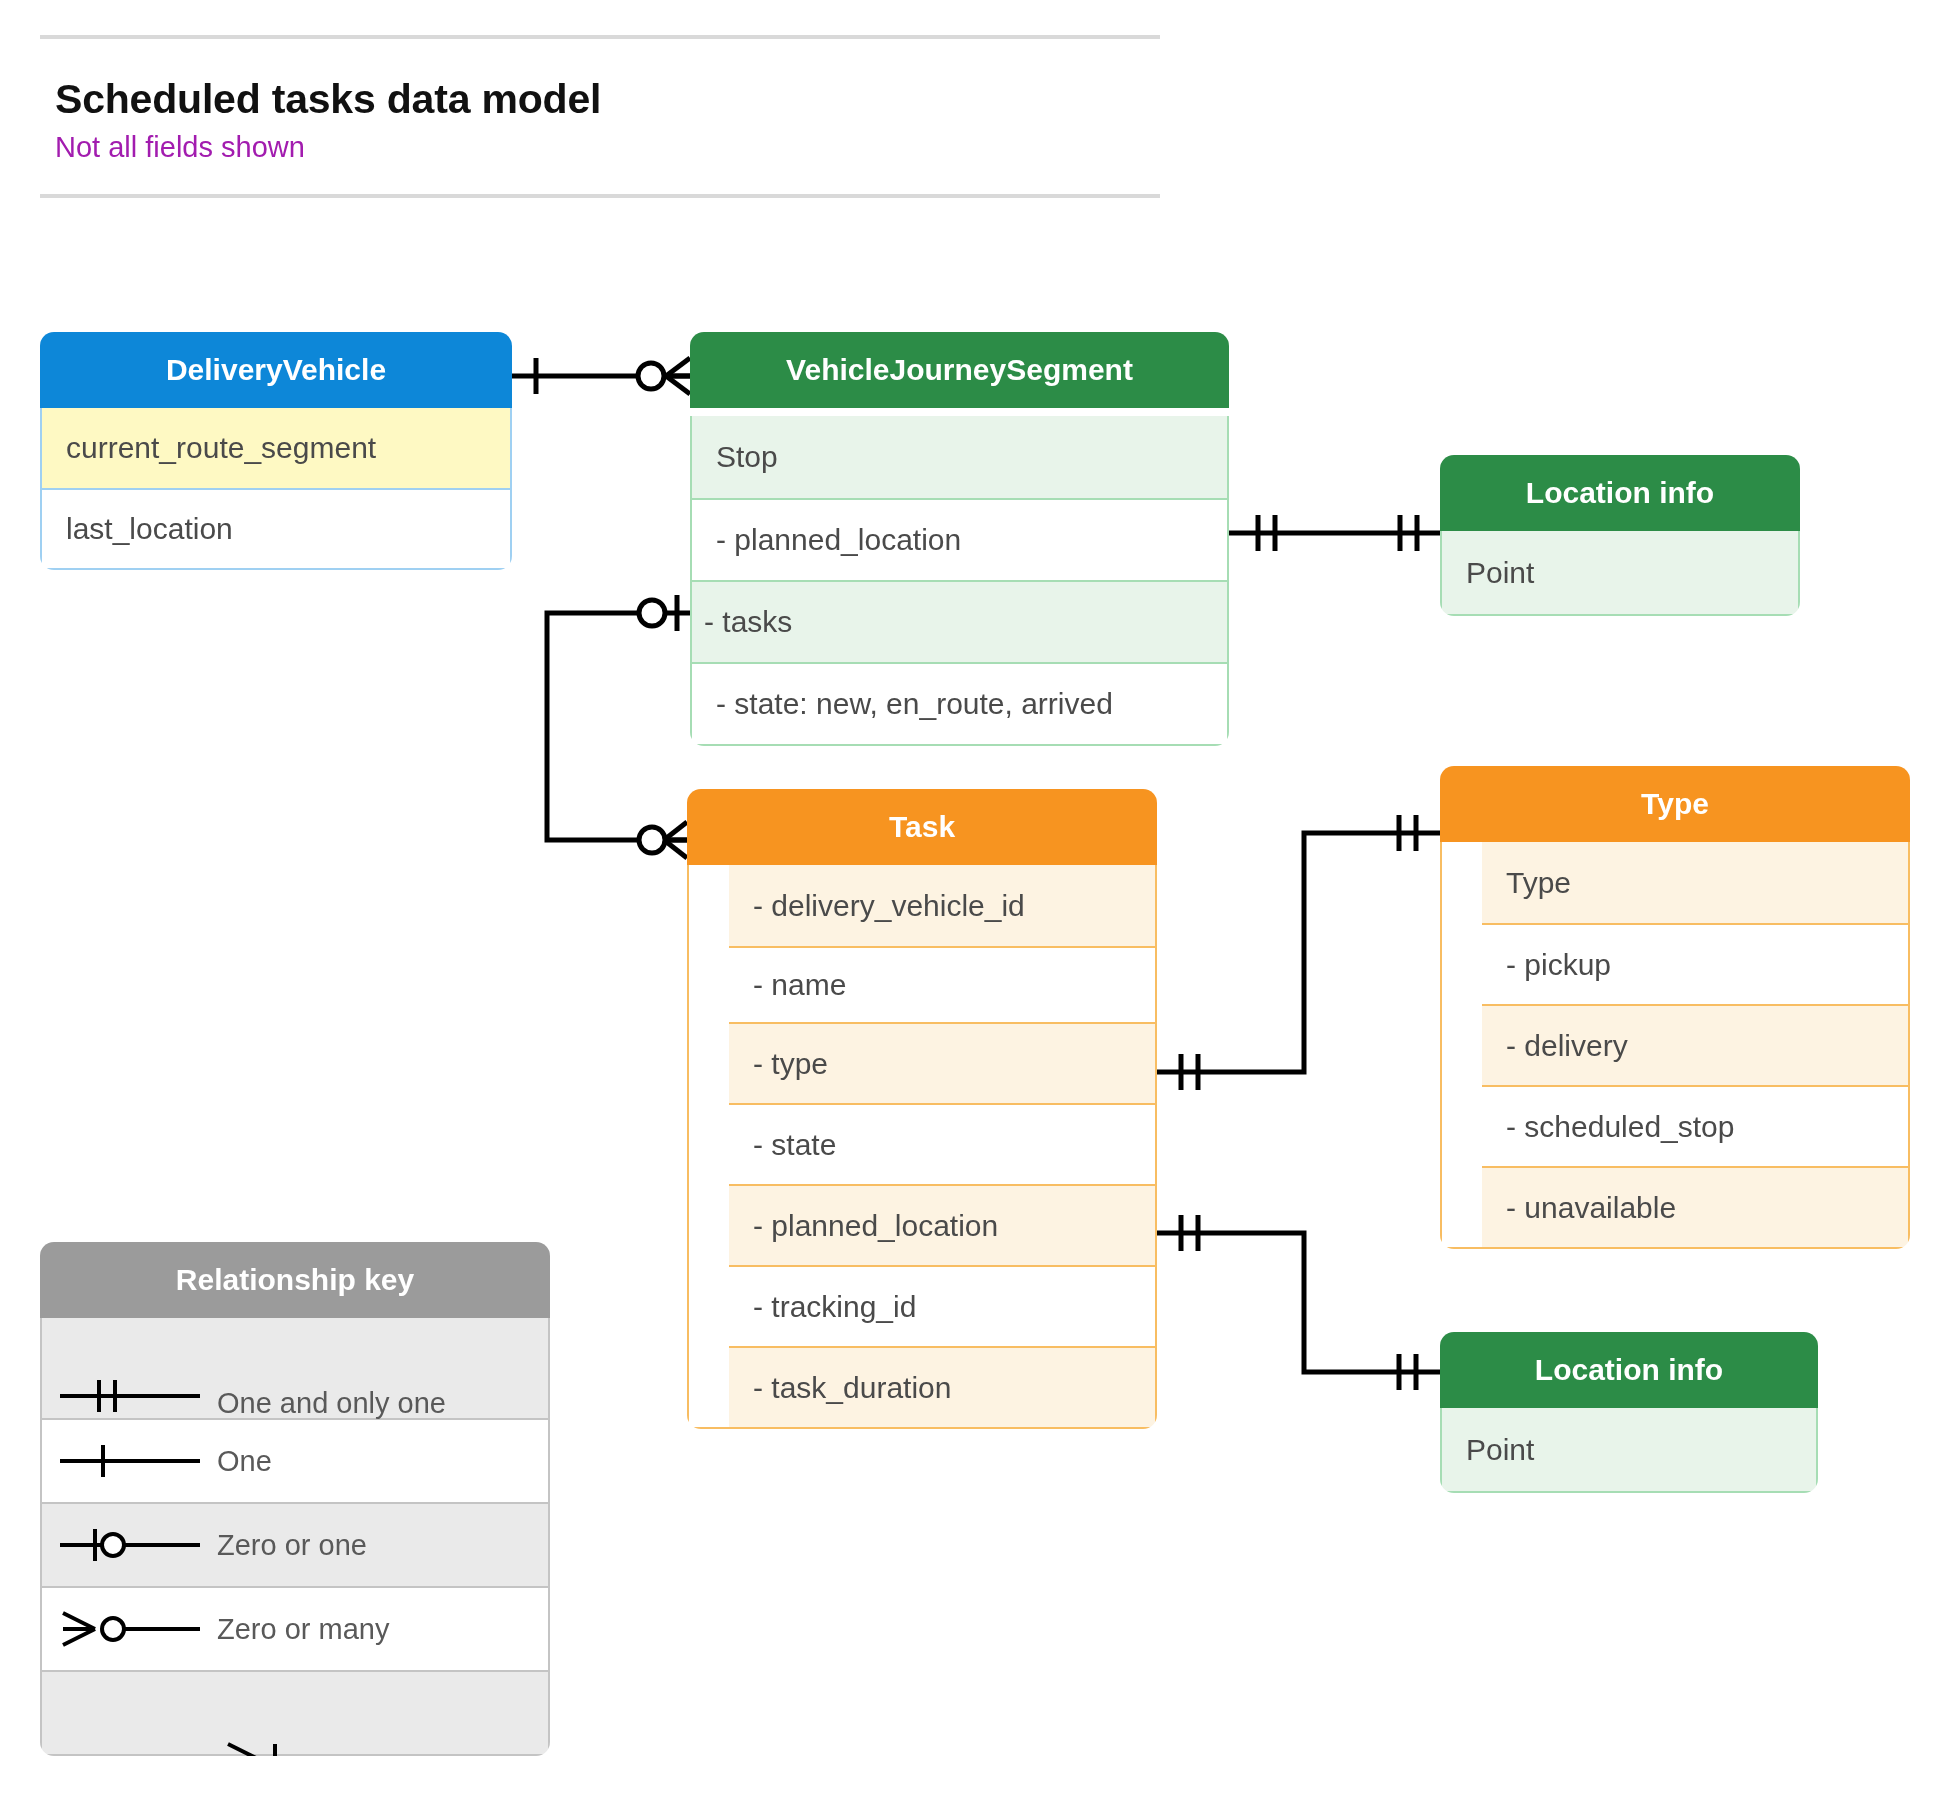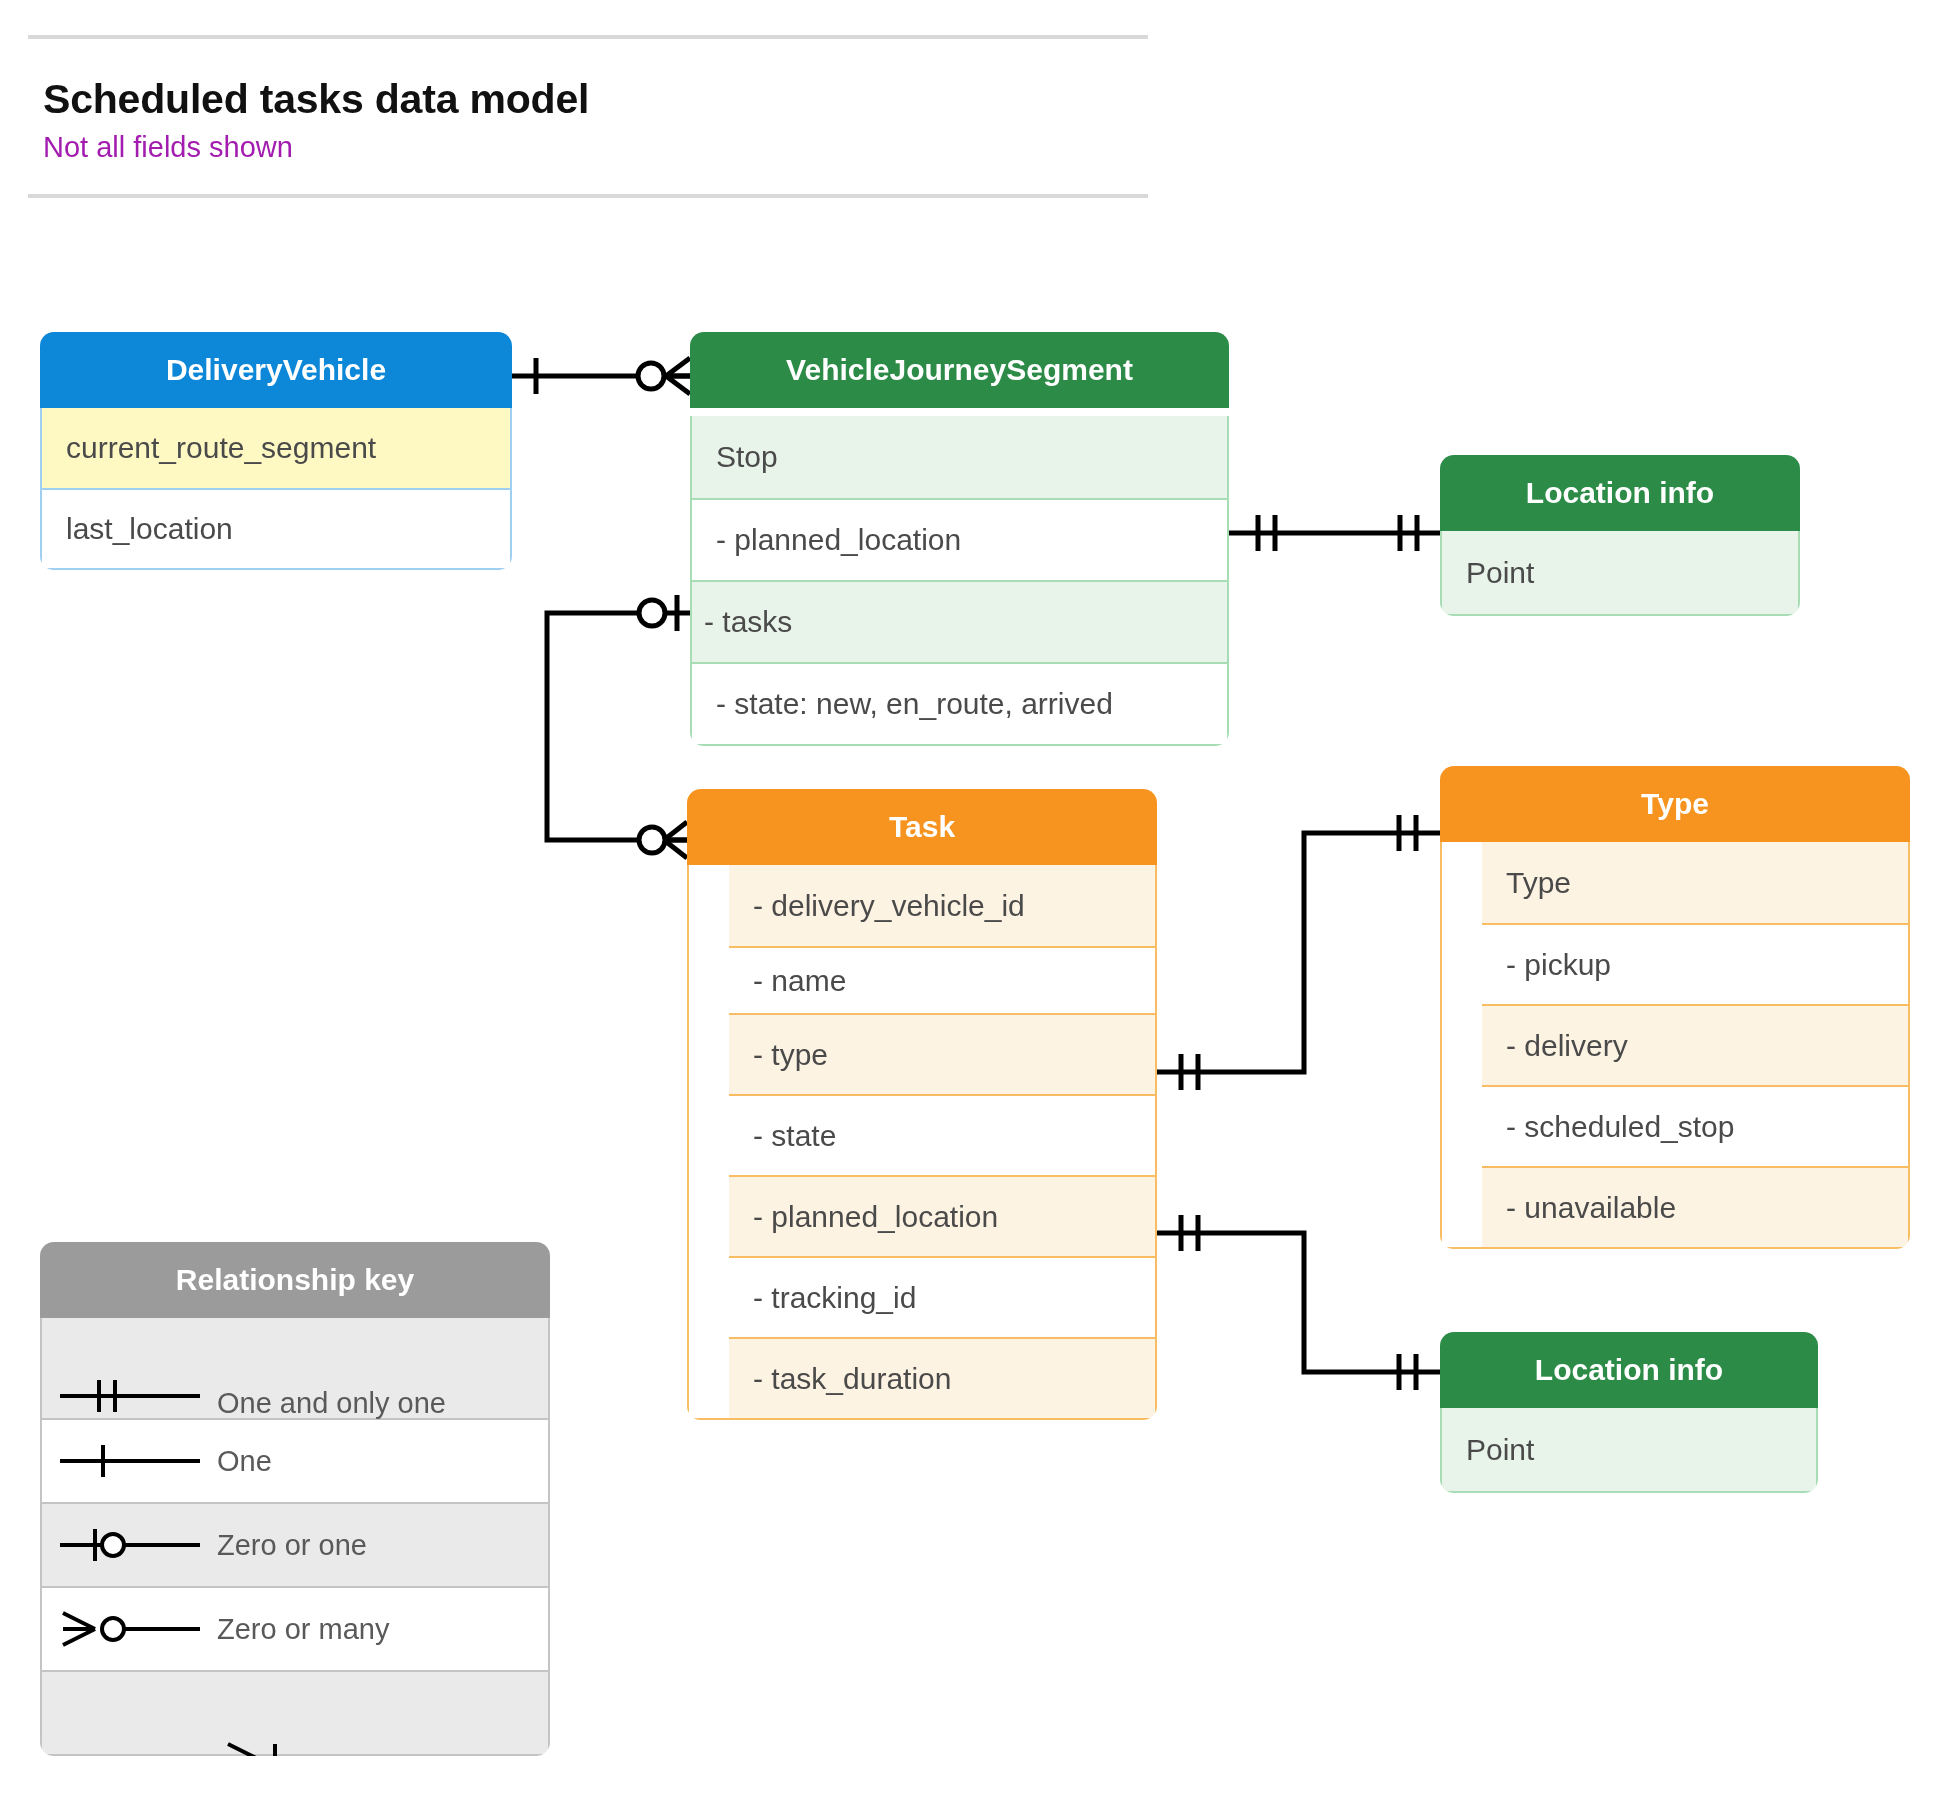--- a/index.html
+++ b/index.html
@@ -15,21 +15,21 @@
     position: relative;
     width: 1940px;
     height: 1805px;
     overflow: hidden;
     background: #ffffff;
   }
 
   
   #header-block {
     position: absolute;
-    left: 28px;
+    left: 40px;
     top: 35px;
     width: 1120px;
   }
   .rule {
     width: 100%;
     height: 4px;
     background: #d9d9d9;
   }
   #header-inner {
     padding: 38px 0 30px 15px;
@@ -222,21 +222,21 @@
     <div class="entity-header" style="height:76px;">Location info</div>
     <div class="entity-rows">
       <div class="entity-row tint" style="height:83px;">Point</div>
     </div>
   </div>
 
   <div class="entity theme-orange" id="ent-task" style="left:687px; top:789px; width:470px;">
     <div class="entity-header" style="height:76px;">Task</div>
     <div class="entity-rows">
       <div class="entity-row tint" style="height:81px;">- delivery_vehicle_id</div>
-      <div class="entity-row plain" style="height:67px;">- name</div>
+      <div class="entity-row plain" style="height:76px;">- name</div>
       <div class="entity-row tint" style="height:81px;">- type</div>
       <div class="entity-row plain" style="height:81px;">- state</div>
       <div class="entity-row tint" style="height:81px;">- planned_location</div>
       <div class="entity-row plain" style="height:81px;">- tracking_id</div>
       <div class="entity-row tint" style="height:81px;">- task_duration</div>
     </div>
   </div>
 
   <div class="entity theme-orange" id="ent-type" style="left:1440px; top:766px; width:470px;">
     <div class="entity-header" style="height:76px;">Type</div>

